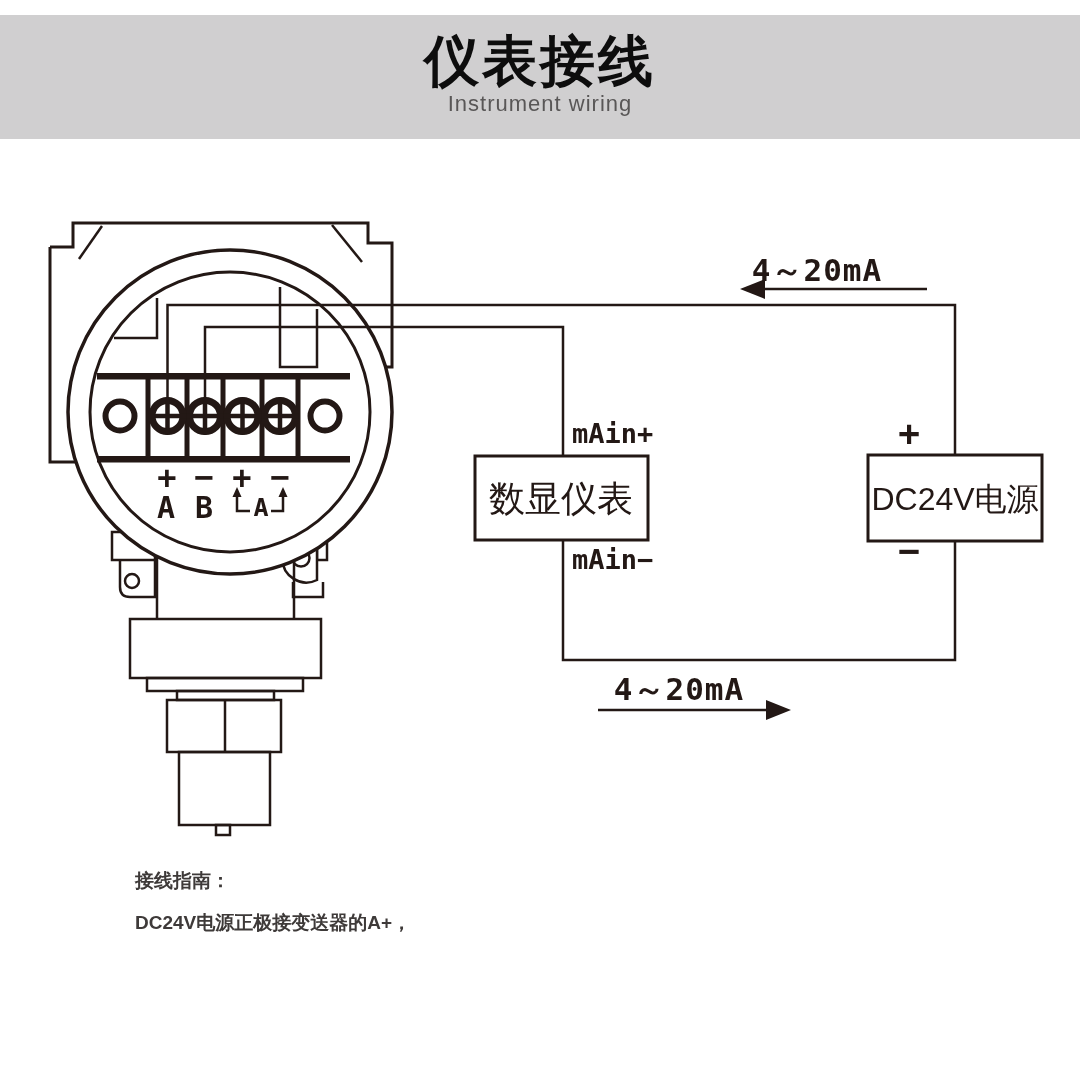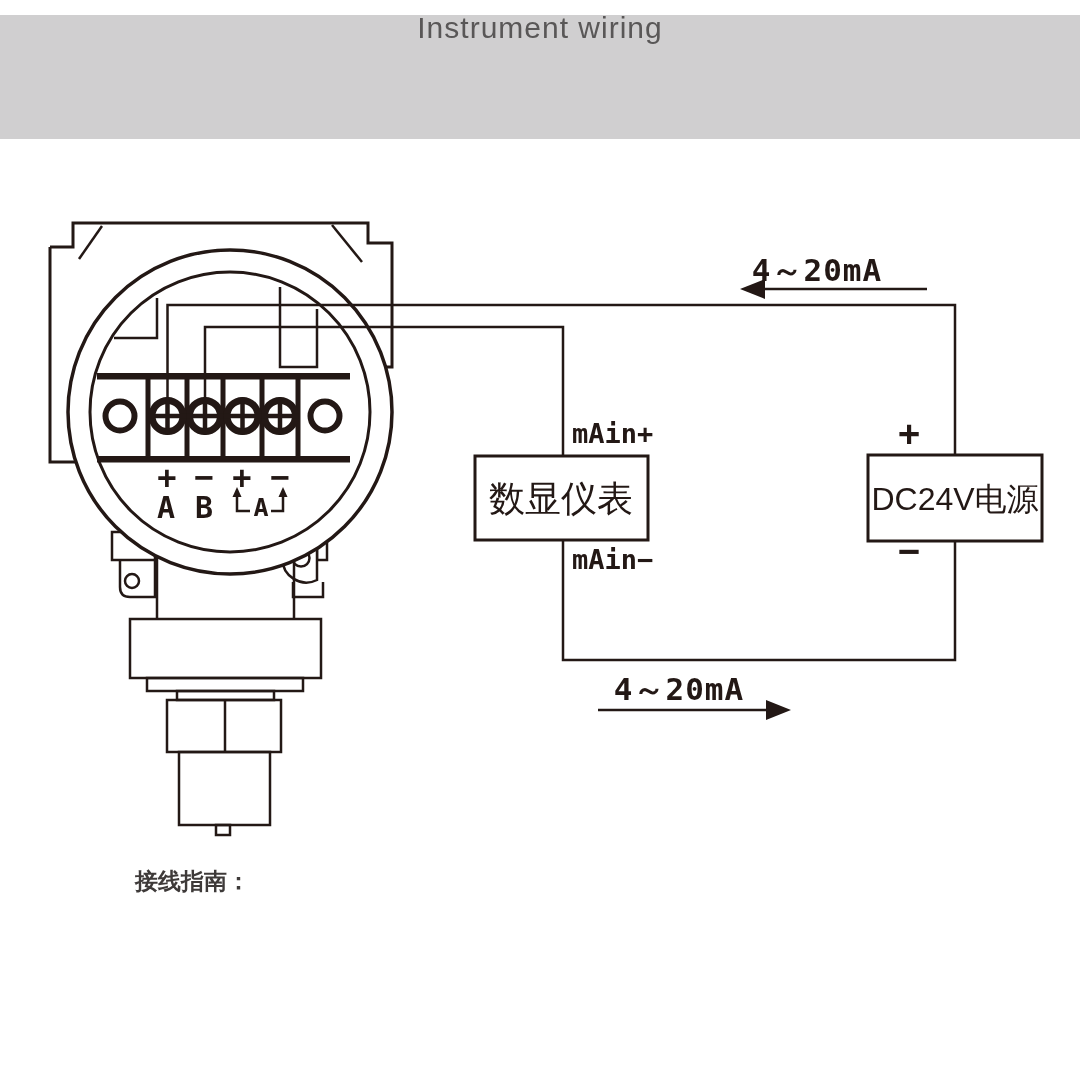--- a/index.html
+++ b/index.html
@@ -1,22 +1,22 @@
 <!DOCTYPE html>
 <html><head>
 <meta charset="utf-8">
 <style>
   html,body{margin:0;padding:0;background:#ffffff;}
   .page{position:relative;width:1080px;height:1073px;background:#ffffff;overflow:hidden;
         font-family:"Liberation Sans", sans-serif;}
   .header{position:absolute;left:0;top:15px;width:1080px;height:124px;background:#d0cfd0;text-align:center;}
   .title{margin-top:16px;font-size:55px;line-height:60px;font-weight:700;color:#0d0d0d;letter-spacing:3px;}
-  .subtitle{font-size:30px;line-height:26px;font-weight:400;color:#595757;letter-spacing:1px;}
+  .subtitle{font-size:22px;line-height:26px;font-weight:400;color:#595757;letter-spacing:1px;}
   .diagram{position:absolute;left:0;top:0;width:1080px;height:1073px;}
-  .instructions{position:absolute;left:135px;top:860px;font-size:23px;line-height:42px;
+  .instructions{position:absolute;left:135px;top:860px;font-size:19px;line-height:42px;
                 font-weight:700;color:#3e3a39;}
   .t-cjk{font-family:"Liberation Sans", sans-serif;fill:#231815;}
   .t-mono{font-family:"DejaVu Sans Mono", monospace;font-weight:700;fill:#231815;}
   .ln{stroke:#231815;fill:none;}
   .fl{fill:#231815;stroke:none;}
   .wh{fill:#ffffff;}
 </style>
 </head>
 <body>
 
@@ -125,20 +125,22 @@
       <polygon class="fl" points="740,289 765,279 765,299"></polygon>
     </g>
     <g>
       <text class="t-mono" x="679" y="700" font-size="31" text-anchor="middle" letter-spacing="1">4～20mA</text>
       <path class="ln" stroke-width="2.5" d="M598 710 H768"></path>
       <polygon class="fl" points="791,710 766,700 766,720"></polygon>
     </g>
   </svg>
 
   <div class="header">
+    <div class="title">仪表接线</div>
     <div class="subtitle">Instrument wiring</div>
   </div>
 
   <div class="instructions">
     <div>接线指南：</div>
+    <div>DC24V电源正极接变送器的A+，</div>
   </div>
 
 </div>
 
 </body></html>

